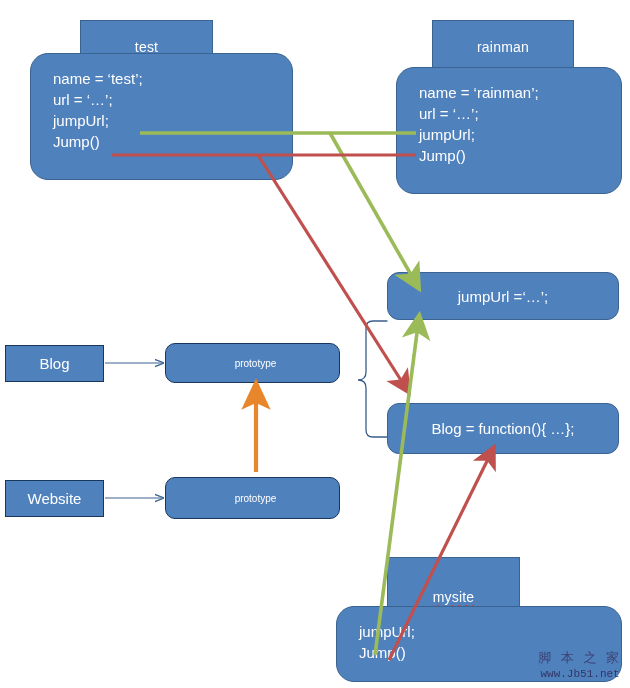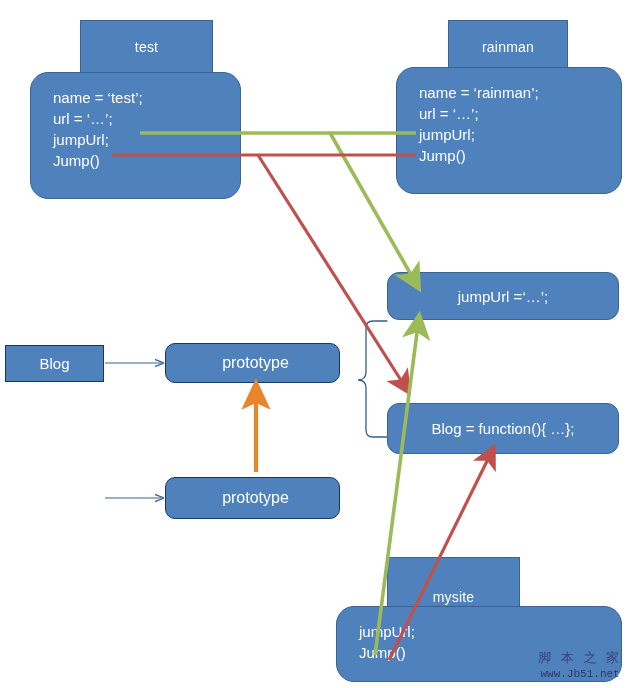--- a/index.html
+++ b/index.html
@@ -56,21 +56,21 @@
   .memberbox span{color:#fff;font-size:15px;}
 
   
   .protobox{
     background:#4F81BD;
     border:1.5px solid #17375E;
     border-radius:10px;
     z-index:3;
     display:flex;align-items:center;justify-content:center;
   }
-  .protobox span{color:#ffffff;font-size:16px;margin-left:6px;}
+  .protobox span{color:#ffffff;font-size:10px;margin-left:6px;}
 
   
   .sqbox{
     background:#4F81BD;
     border:1.5px solid #17375E;
     z-index:3;
     display:flex;align-items:center;justify-content:center;
   }
   .sqbox span{color:#ffffff;font-size:15px;}
 
@@ -116,47 +116,50 @@
     <line x1="105" y1="363" x2="163" y2="363" stroke="#3A6392" stroke-width="1.2" marker-end="url(#mk-blue)"></line>
 
     <line x1="105" y1="498" x2="163" y2="498" stroke="#3A6392" stroke-width="1.2" marker-end="url(#mk-blue)"></line>
 
     <path d="M387,321 L373,321 Q366,321 366,328 L366,372 Q366,380 358,380 Q366,380 366,388 L366,430 Q366,437 373,437 L387,437" fill="none" stroke="#385D8A" stroke-width="1.3" stroke-linecap="round"></path>
   </svg>
 
   <div class="node objtab" style="left:80px; top:20px; width:133px; height:53px;">
     <span class="tabtext">test</span>
   </div>
-  <div class="node objbody" style="left:30px; top:72px; width:211px; height:127px;">
+  <div class="node objbody" style="left:30px; top:53px; width:263px; height:127px;">
     <div class="lines-txt">name = ‘test’;
 url = ‘…’;
 jumpUrl;
 Jump()</div>
   </div>
 
-  <div class="node objtab" style="left:432px; top:20px; width:120px; height:53px;margin-left:16px;">
+  <div class="node objtab" style="left:432px; top:20px; width:142px; height:53px;">
     <span class="tabtext">rainman</span>
   </div>
   <div class="node objbody" style="left:396px; top:67px; width:226px; height:127px;">
     <div class="lines-txt">name = ‘rainman’;
 url = ‘…’;
 jumpUrl;
 Jump()</div>
   </div>
 
   <div class="node memberbox" style="left:387px; top:272px; width:232px; height:48px;">
     <span>jumpUrl =‘…’;</span>
   </div>
   <div class="node memberbox" style="left:387px; top:403px; width:232px; height:51px;">
     <span>Blog = function(){ …};</span>
   </div>
 
   <div class="node sqbox" style="left:5px; top:345px; width:99px; height:37px;align-items:center;">
     <span>Blog</span>
   </div>
+  <div class="node sqbox" style="left:5px; top:480px; width:99px; height:37px;">
+    <span>Website</span>
+  </div>
 
   <div class="node protobox" style="left:165px; top:343px; width:175px; height:40px;">
     <span>prototype</span>
   </div>
   <div class="node protobox" style="left:165px; top:477px; width:175px; height:42px;">
     <span>prototype</span>
   </div>
 
   <div class="node objtab" style="left:387px; top:557px; width:133px; height:56px;">
     <span class="tabtext wavy">mysite</span>

